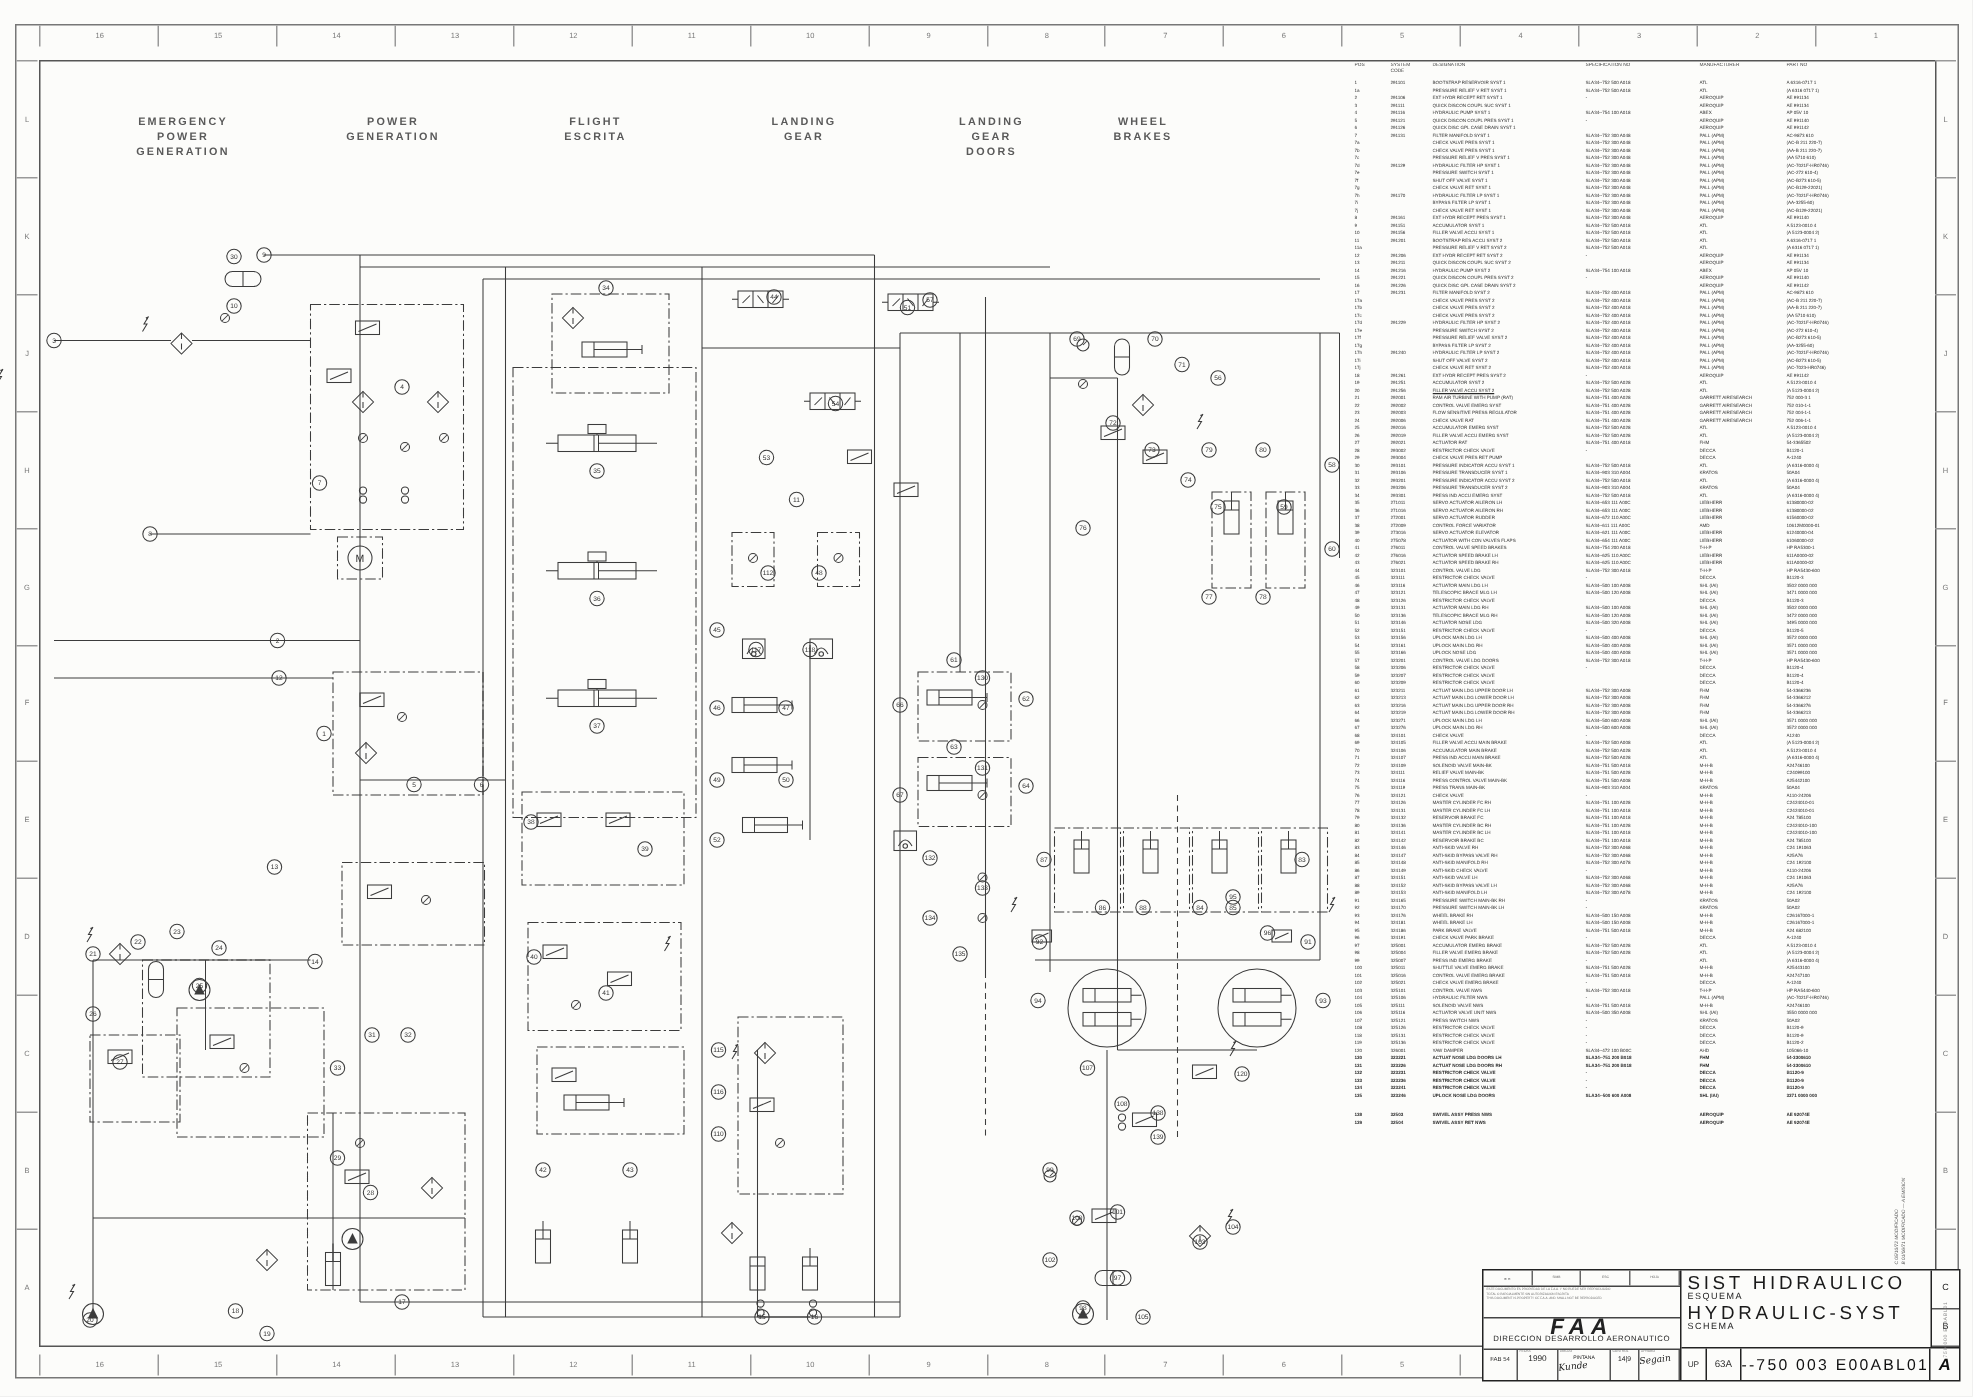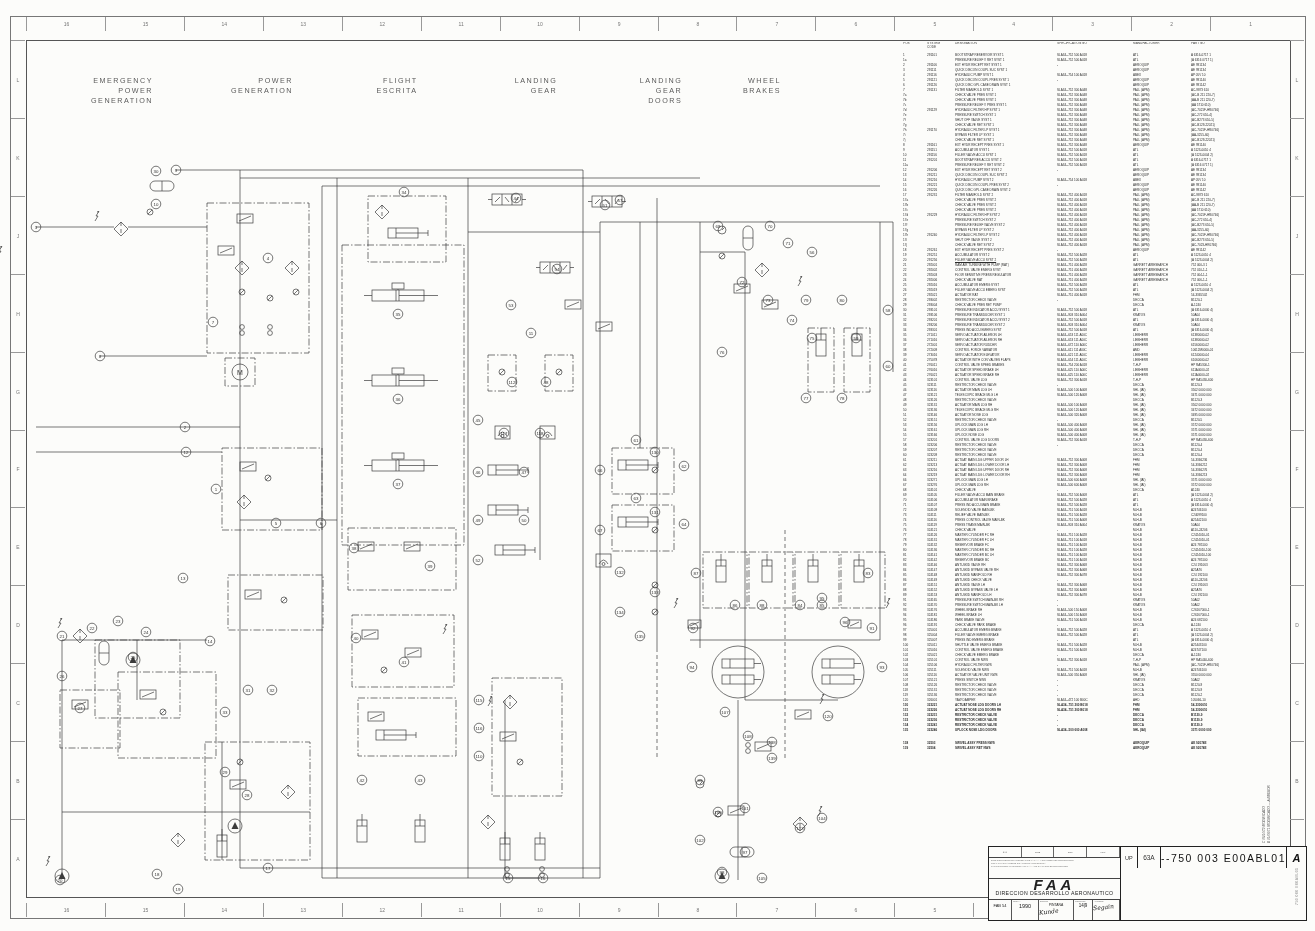--- a/index.html
+++ b/index.html
@@ -6,22 +6,22 @@
   #sheet{position:relative;width:1315px;height:931px;background:#fcfcfa;overflow:hidden;
          font-family:"Liberation Sans",sans-serif;color:#333;}
   .abs{position:absolute;}
   
   #outer-frame{left:10px;top:16px;width:1294px;height:901px;border:1px solid #777;}
   #inner-frame{left:26px;top:40px;width:1263px;height:856px;border:1px solid #555;}
   .grid-cell{position:absolute;font-size:5px;color:#777;display:flex;align-items:center;justify-content:center;}
   .grid-cell.topb{border-left:.5px solid #999;height:14px;}
   .grid-cell.sideb{border-top:.5px solid #999;width:14px;}
   
-  .col-head{position:absolute;top:76px;text-align:right;font-size:7.2px;letter-spacing:1.5px;
-            color:#5a5a5a;line-height:10px;transform:translateX(-50%);white-space:pre-line;}
+  .col-head{position:absolute;top:76px;text-align:center;font-size:7.2px;letter-spacing:1.5px;
+            color:#5a5a5a;line-height:10px;transform:translateX(-50%);white-space:pre-line;font-weight:bold;}
   
   #parts-table{left:903px;top:42px;width:352px;font-size:3.05px;line-height:5px;color:#2b2b2b;}
   .pt-head{display:flex;font-size:3.2px;color:#444;margin-bottom:4px;line-height:3.6px;}
   .pt-row{display:flex;white-space:nowrap;}
   .pt-row.bold{font-weight:bold;}
   .pt-row.ul .c-des{text-decoration:underline;}
   .pt-row.gap{height:8px;}
   .c-pos{width:24px;flex:none;overflow:hidden;}
   .c-code{width:28px;flex:none;overflow:hidden;}
   .c-des{width:102px;flex:none;overflow:hidden;}
@@ -1813,20 +1813,32 @@
           <div class="tb-lab">CONTROL</div>
           <div class="tb-val" style="font-size:4.5px">14|9</div>
         </div>
         <div style="flex:1">
           <div class="tb-lab">APROBO</div>
           <div class="sig">Segain</div>
         </div>
       </div>
     </div>
     <div class="tb-right">
+      <div class="tb-main">
+        <div class="tb-titles">
+          <div class="t-big">SIST HIDRAULICO</div>
+          <div class="t-small">ESQUEMA</div>
+          <div class="t-big">HYDRAULIC-SYST</div>
+          <div class="t-small">SCHEMA</div>
+        </div>
+        <div class="tb-revcol" id="tb-revcol">
+            <div class="">C</div>
+            <div class="">B</div>
+          </div>
+      </div>
       <div class="tb-numrow">
         <div class="up">UP</div>
         <div class="shc">63A</div>
         <div class="dwg">--750 003 E00ABL01</div>
         <div class="rev">A</div>
       </div>
     </div>
   </div>
 
   <div class="abs" id="rev-notes">

